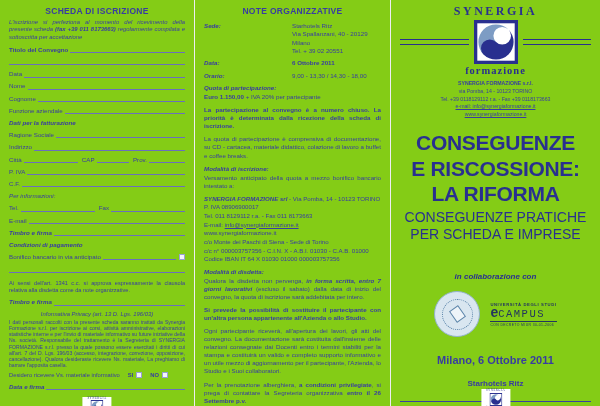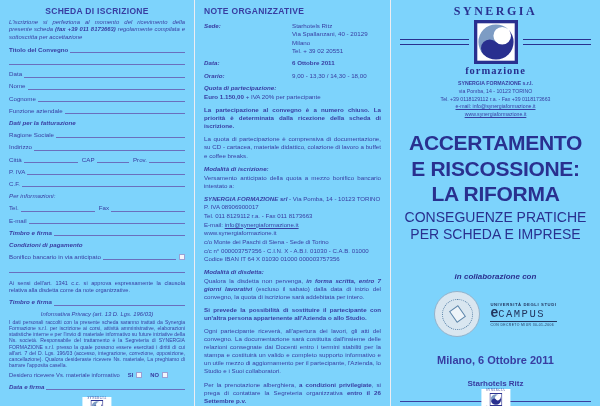--- a/index.html
+++ b/index.html
@@ -1,18 +1,18 @@
 <!DOCTYPE html>
 <html><head>
 <meta charset="utf-8">
 <style>
   * { margin:0; padding:0; box-sizing:border-box; }
   html,body { background:#9a9a9a; }
   .page {
-    width:600px; height:406px; background:#7dd3fc; margin:0 auto;
+    width:600px; height:406px; background:#84cc16; margin:0 auto;
     display:flex; font-family:"Liberation Sans", sans-serif; color:#383da1;
     overflow:hidden;
   }
   .col { display:flex; flex-direction:column; padding:6px 9px 0 9px; position:relative; }
   .col + .col { border-left:1px solid #ededf2; }
   .col-left  { width:194px; }
   .col-mid   { width:196px; }
   .col-right { width:210px; }
 
   
@@ -30,21 +30,21 @@
   .ln { flex:1; border-bottom:1px solid #6a6fbe; height:6px; }
   .sec { font-size:6.2px; margin-bottom:5.2px; }
   .chk { width:6px; height:6px; border:1px solid #9aa0d4; background:#f4f5fb; margin-left:3px; flex:0 0 auto; }
   .legal { font-size:5.6px; line-height:1.25; margin:2px 0 5px 0; }
   .priv-title { font-size:5.9px; font-style:italic; text-align:center; margin-bottom:2px; }
   .priv-body { font-size:5.1px; line-height:1.22; margin-bottom:4px; }
   .optin { display:flex; align-items:center; font-size:5.8px; margin-bottom:5px; }
   .optin .yn { font-weight:bold; margin-left:8px; }
 
   
-  .notes-title { font-size:8.5px; font-weight:bold; letter-spacing:.3px; margin-bottom:6px; }
+  .notes-title { font-size:8.5px; font-weight:bold; text-align:center; letter-spacing:.3px; margin-bottom:6px; }
   .mrow { display:flex; font-size:6.2px; line-height:1.35; margin-bottom:4px; }
   .mlabel { width:88px; flex:0 0 88px; font-weight:bold; font-style:italic; }
   .mvalue { flex:1; }
   .mp { font-size:6.2px; line-height:1.3; margin-bottom:5px; }
   .mh { font-size:6.2px; font-weight:bold; font-style:italic; margin-bottom:2px; }
   .bank { font-size:6.1px; line-height:1.42; margin-bottom:4px; }
 
   
   .col-right { padding-top:4px; text-align:center; }
   .logo-word { font-family:"Liberation Serif", serif; font-size:12px; letter-spacing:2.5px; color:#29308f; font-weight:bold; }
@@ -269,21 +269,21 @@
 
     <div class="company">
       <span class="b">SYNERGIA FORMAZIONE s.r.l.</span><br>
       <span>via Pomba, 14 - 10123 TORINO</span><br>
       <span>Tel. +39 0118129112 r.a. - Fax +39 0118173663</span><br>
       <span class="u">e-mail: info@synergiaformazione.it</span><br>
       <span class="u">www.synergiaformazione.it</span>
     </div>
 
     <div class="cover-title">
-      <div>ACCERTAMENTO</div>
+      <div>CONSEGUENZE</div>
       <div>E RISCOSSIONE:</div>
       <div>LA RIFORMA</div>
     </div>
     <div class="cover-sub">
       <div>CONSEGUENZE PRATICHE</div>
       <div>PER SCHEDA E IMPRESE</div>
     </div>
 
     <div class="collab">in collaborazione con</div>
 

